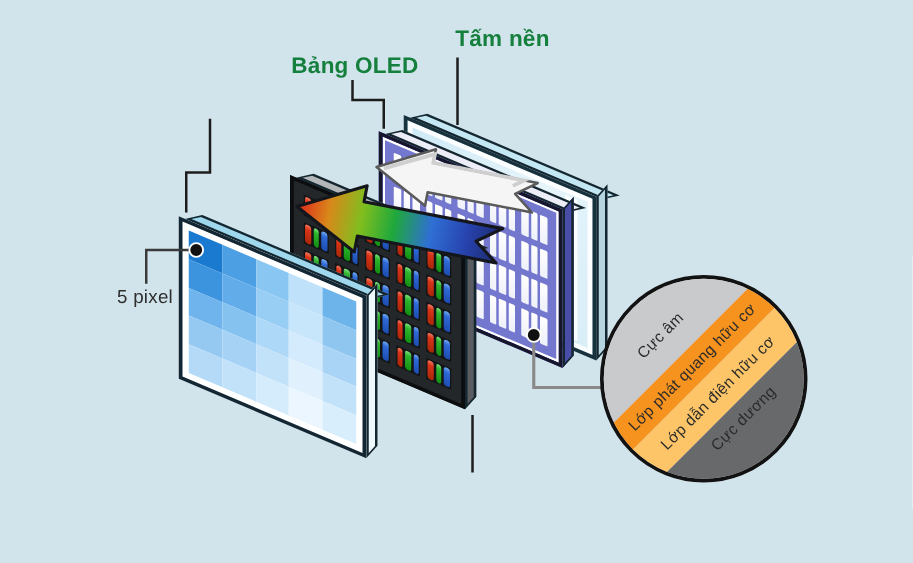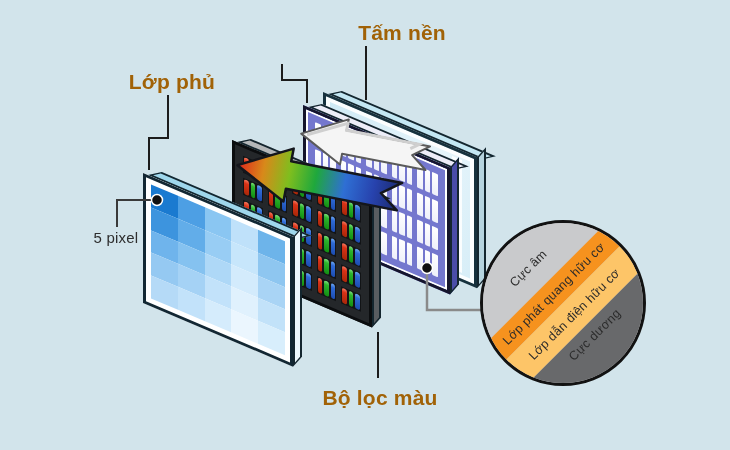--- a/index.html
+++ b/index.html
@@ -49,22 +49,22 @@
        grid-template-rows:repeat(5,1fr);}
   .coat-cell{width:100%;height:100%;}
 
   
   .arrow-svg{position:absolute;overflow:visible;}
 
   
   .connector-layer{position:absolute;inset:0;z-index:7;pointer-events:none;}
 
   
-  .lbl{position:absolute;transform:translateX(-50%);font-weight:700;font-size:21px;
-       color:#a16207;white-space:nowrap;z-index:8;letter-spacing:.2px;}
+  .lbl{position:absolute;transform:translateX(-50%);font-weight:700;font-size:18px;
+       color:#15803d;white-space:nowrap;z-index:8;letter-spacing:.2px;}
   .lbl-light{font-weight:400;font-size:15px;color:#2e2e2e;}
 
   
   .layer-circle{position:absolute;left:480px;top:220px;width:160px;height:160px;border-radius:50%;
        border:3px solid #121212;overflow:hidden;z-index:7;background:#c9cacc;}
   .band-square{position:absolute;left:-40px;top:-40px;width:240px;height:240px;
        transform:rotate(-45deg);display:flex;flex-direction:column;}
   .band-stripe{width:100%;display:flex;justify-content:center;align-items:center;box-sizing:border-box;}
   .band-stripe:nth-child(1){align-items:flex-end;padding-bottom:16px;}
   .band-stripe:nth-child(4){align-items:flex-start;padding-top:6px;}
@@ -387,23 +387,22 @@
     <path d="M168,95 V138 H149 V170" fill="none" stroke="#1c1c1c" stroke-width="2"></path>
     <path d="M282,64 V80 H307 V103" fill="none" stroke="#1c1c1c" stroke-width="2"></path>
     <path d="M366,46 V100" fill="none" stroke="#1c1c1c" stroke-width="2"></path>
     <path d="M378,332 V378" fill="none" stroke="#1c1c1c" stroke-width="2"></path>
     <path d="M157,200 H117 V227" fill="none" stroke="#3a3a3a" stroke-width="2"></path>
     <path d="M427,268 V310 H500" fill="none" stroke="#8a8a8a" stroke-width="2.5"></path>
     <circle cx="157" cy="200" r="5.5" fill="#111" stroke="#fff" stroke-width="1.5"></circle>
     <circle cx="427" cy="268" r="5.5" fill="#111" stroke="#fff" stroke-width="1.5"></circle>
   </svg>
 
-  <div class="lbl" style="left:172px;top:70px;">Lớp phủ</div>
+  <div class="lbl" style="left:284px;top:42px;">Bảng OLED</div>
   <div class="lbl" style="left:402px;top:21px;">Tấm nền</div>
-  <div class="lbl" style="left:380px;top:386px;">Bộ lọc màu</div>
   <div class="lbl lbl-light" style="left:116px;top:229px;">5 pixel</div>
 
   <div class="layer-circle">
     <div class="band-square">
         <div class="band-stripe" style="height: 94px; background: rgb(201, 202, 204);">
           <span class="band-label">Cực âm</span>
         </div>
         <div class="band-stripe" style="height: 26px; background: rgb(246, 146, 30);">
           <span class="band-label">Lớp phát quang hữu cơ</span>
         </div>

